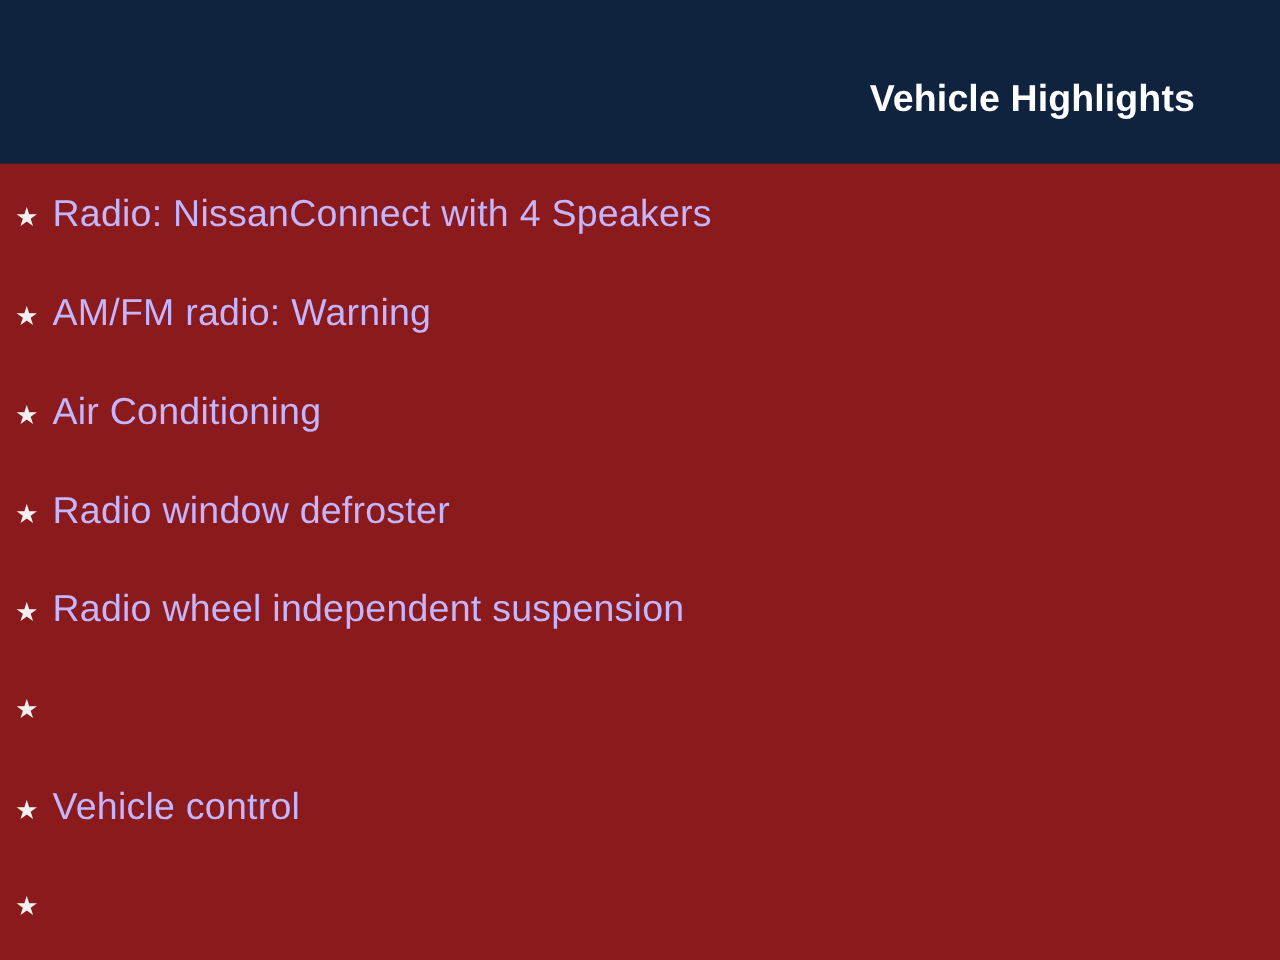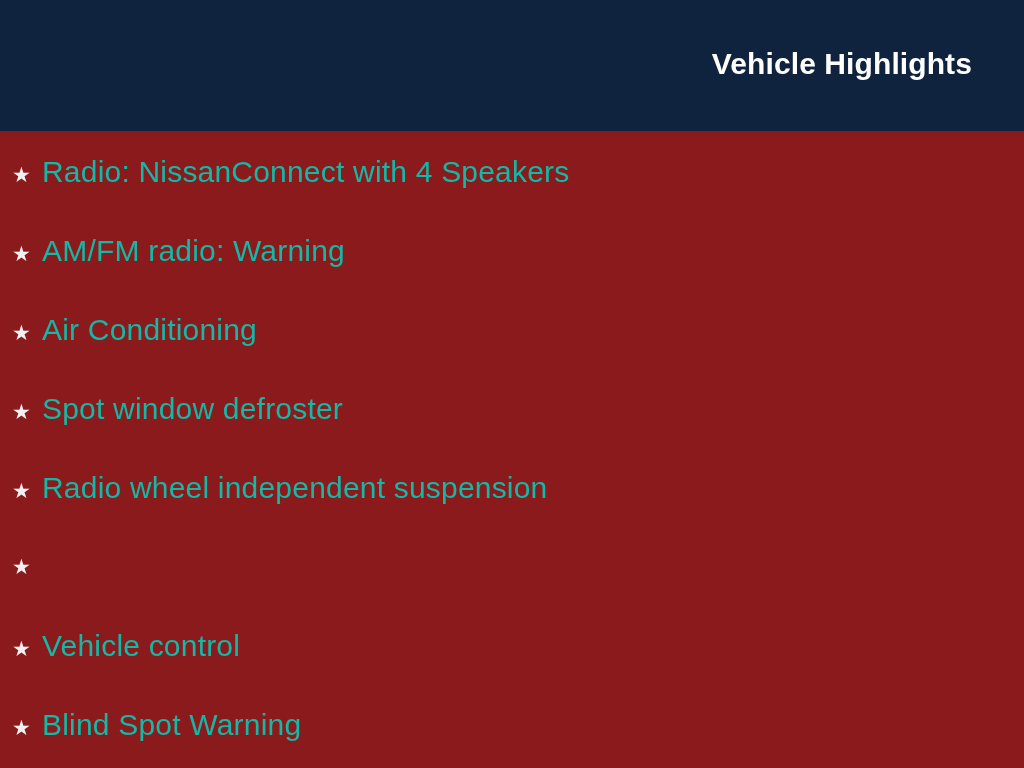--- a/index.html
+++ b/index.html
@@ -30,21 +30,21 @@
     width: 1024px;
     height: 131px;
     background: #10233e;
     box-sizing: border-box;
   }
 
   #slide-title {
     position: absolute;
     right: 52px;
     top: 46px;
-    margin: 0;
+    margin: 16px;
     font-family: "Liberation Sans", sans-serif;
     font-size: 30px;
     font-weight: bold;
     line-height: 36px;
     color: #ffffff;
     letter-spacing: 0.1px;
     white-space: nowrap;
     text-align: right;
   }
 
@@ -92,21 +92,21 @@
     text-align: left;
     font-family: "DejaVu Sans", sans-serif;
   }
 
   .bullet-text {
     flex: 1 1 auto;
     font-family: "Liberation Sans", sans-serif;
     font-size: 30px;
     font-weight: normal;
     line-height: 34px;
-    color: #14b8a6;
+    color: #c4b5fd;
     letter-spacing: 0.2px;
     white-space: nowrap;
   }
 </style>
 </head>
 <body>
 
 <div id="slide">
 
   <div id="header-band">
@@ -126,38 +126,37 @@
         <span class="bullet-text">AM/FM radio: Warning</span>
       </li>
 
       <li class="bullet-row">
         <span class="bullet-star">★</span>
         <span class="bullet-text">Air Conditioning</span>
       </li>
 
       <li class="bullet-row">
         <span class="bullet-star">★</span>
-        <span class="bullet-text">Spot window defroster</span>
+        <span class="bullet-text">Radio window defroster</span>
       </li>
 
       <li class="bullet-row">
         <span class="bullet-star">★</span>
         <span class="bullet-text">Radio wheel independent suspension</span>
       </li>
 
       <li class="bullet-row">
         <span class="bullet-star">★</span>
       </li>
 
       <li class="bullet-row">
         <span class="bullet-star">★</span>
         <span class="bullet-text">Vehicle control</span>
       </li>
 
       <li class="bullet-row">
         <span class="bullet-star">★</span>
-        <span class="bullet-text">Blind Spot Warning</span>
       </li>
 
     </ul>
   </div>
 
 </div>
 
 </body></html>

